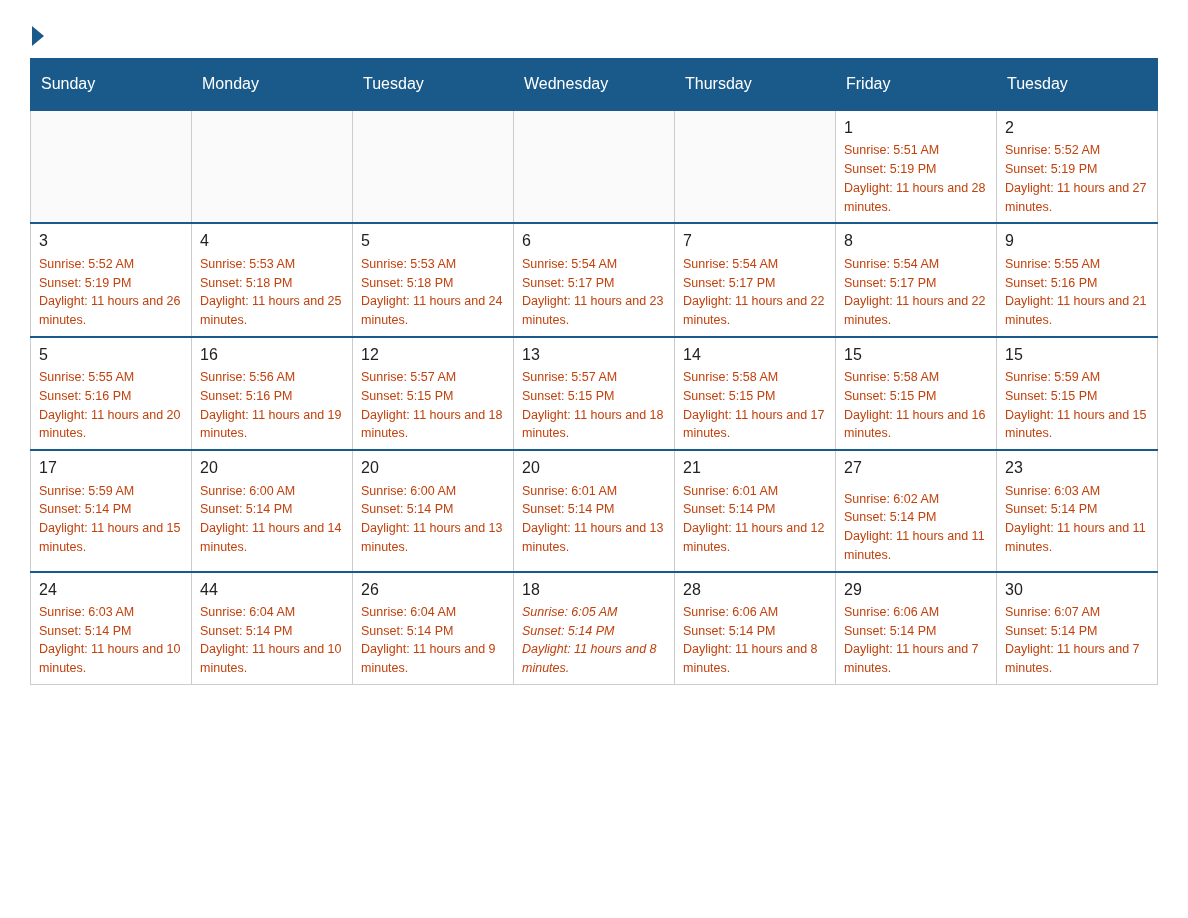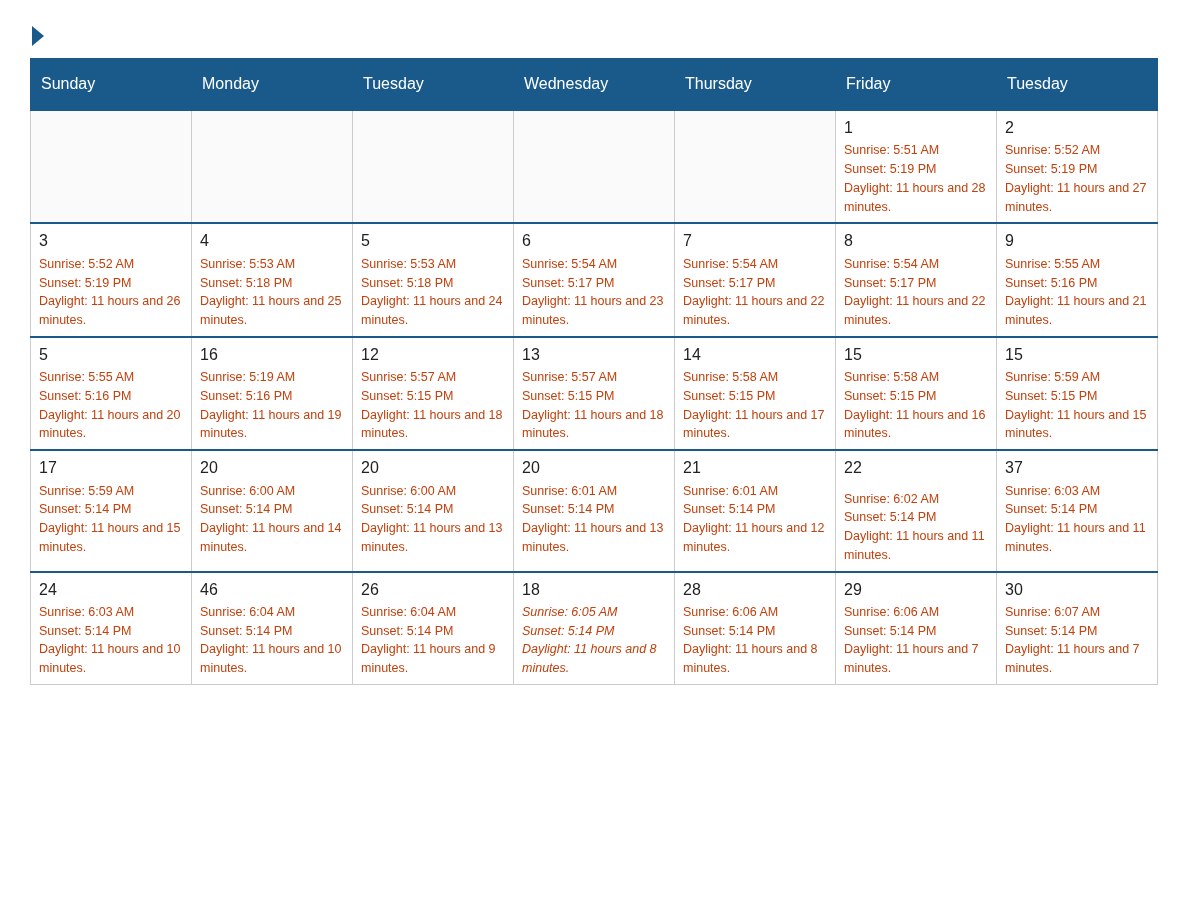--- a/index.html
+++ b/index.html
@@ -199,21 +199,21 @@
       </tr>
       <tr>
         <td>
           <span class="day-number">5</span>
           <div class="day-info" style="white-space: pre-line;">Sunrise: 5:55 AM
 Sunset: 5:16 PM
 Daylight: 11 hours and 20 minutes.</div>
         </td>
         <td>
           <span class="day-number">16</span>
-          <div class="day-info" style="white-space: pre-line;">Sunrise: 5:19 AM
+          <div class="day-info" style="white-space: pre-line;">Sunrise: 5:56 AM
 Sunset: 5:16 PM
 Daylight: 11 hours and 19 minutes.</div>
         </td>
         <td>
           <span class="day-number">12</span>
           <div class="day-info" style="white-space: pre-line;">Sunrise: 5:57 AM
 Sunset: 5:15 PM
 Daylight: 11 hours and 18 minutes.</div>
         </td>
         <td>
@@ -266,41 +266,41 @@
 Sunset: 5:14 PM
 Daylight: 11 hours and 13 minutes.</div>
         </td>
         <td>
           <span class="day-number">21</span>
           <div class="day-info" style="white-space: pre-line;">Sunrise: 6:01 AM
 Sunset: 5:14 PM
 Daylight: 11 hours and 12 minutes.</div>
         </td>
         <td>
-          <span class="day-number">22</span>
+          <span class="day-number">27</span>
           <div class="day-info" style="white-space: pre-line; margin-top: 10px;">Sunrise: 6:02 AM
 Sunset: 5:14 PM
 Daylight: 11 hours and 11 minutes.</div>
         </td>
         <td>
-          <span class="day-number">37</span>
+          <span class="day-number">23</span>
           <div class="day-info" style="white-space: pre-line;">Sunrise: 6:03 AM
 Sunset: 5:14 PM
 Daylight: 11 hours and 11 minutes.</div>
         </td>
       </tr>
       <tr>
         <td>
           <span class="day-number">24</span>
           <div class="day-info" style="white-space: pre-line;">Sunrise: 6:03 AM
 Sunset: 5:14 PM
 Daylight: 11 hours and 10 minutes.</div>
         </td>
         <td>
-          <span class="day-number">46</span>
+          <span class="day-number">44</span>
           <div class="day-info" style="white-space: pre-line;">Sunrise: 6:04 AM
 Sunset: 5:14 PM
 Daylight: 11 hours and 10 minutes.</div>
         </td>
         <td>
           <span class="day-number">26</span>
           <div class="day-info" style="white-space: pre-line;">Sunrise: 6:04 AM
 Sunset: 5:14 PM
 Daylight: 11 hours and 9 minutes.</div>
         </td>

